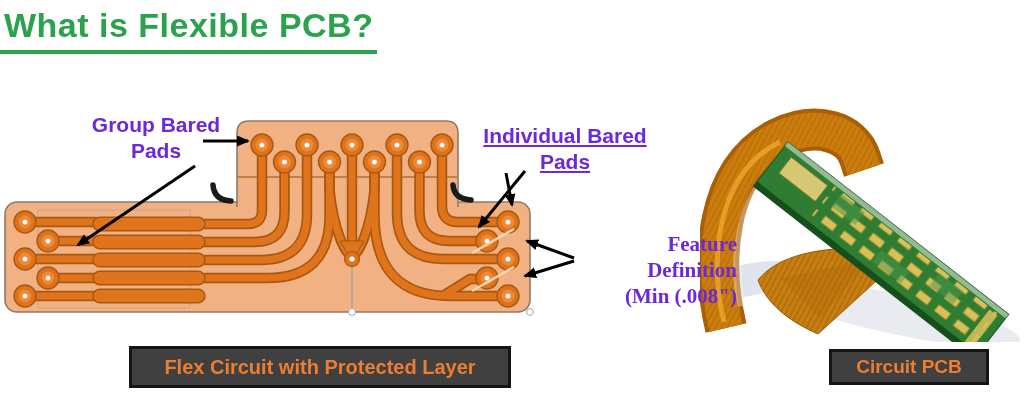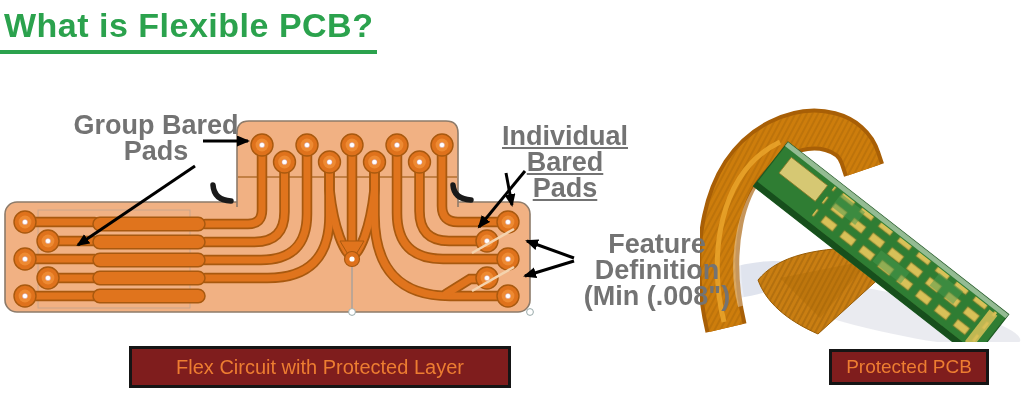--- a/index.html
+++ b/index.html
@@ -6,29 +6,29 @@
   body{width:1024px;height:402px;position:relative;overflow:hidden;
        font-family:"Liberation Sans",sans-serif;}
   .abs{position:absolute;}
 
   
   #title-wrap{top:6px;left:0;width:1024px;}
   #title{display:inline-block;font-size:34px;font-weight:bold;color:#2BA24D;
          letter-spacing:.5px;border-bottom:4px solid #2BA24D;padding:0 4px 5px 4px;}
 
   
-  .label{color:#737373;font-weight:bold;font-size:27px;line-height:26px;
+  .label{color:#6d28d9;font-weight:bold;font-size:21px;line-height:26px;
          white-space:pre-line;z-index:5;}
   #lbl-group{left:58px;top:112px;width:196px;text-align:center;}
   #lbl-individual{left:462px;top:123px;width:206px;text-align:center;text-decoration:underline;}
-  #lbl-feature{left:577px;top:231px;width:160px;text-align:center;}
-
-  
-  .capbox{border:3px solid #151515;background:#7f1d1d;display:flex;
-          align-items:center;justify-content:center;color:#ED7D31;font-weight:normal;}
+  #lbl-feature{left:577px;top:231px;width:160px;text-align:right;font-family:Liberation Serif, serif;}
+
+  
+  .capbox{border:3px solid #151515;background:#404040;display:flex;
+          align-items:center;justify-content:center;color:#ED7D31;font-weight:bold;}
   #cap-flex{left:129px;top:346px;width:382px;height:42px;font-size:20px;box-sizing:border-box;}
   #cap-pcb{left:829px;top:349px;width:160px;height:36px;font-size:19px;box-sizing:border-box;}
 
   
   .tr-o path, .tr-o{stroke:#A8590F;stroke-width:10.5;fill:none;stroke-linecap:round;}
   .tr-i path, .tr-i{stroke:#E0741D;stroke-width:7;fill:none;stroke-linecap:round;}
   .bar{fill:#E0741D;stroke:#A8590F;stroke-width:1.5;}
   .arrow{stroke:#000;stroke-width:3;fill:none;}
 </style>
 </head>
@@ -217,14 +217,14 @@
     <rect x="140" y="28" width="36" height="14" fill="#4A9A4E" opacity="0.5"></rect>
     <rect x="200" y="10" width="30" height="16" fill="#4A9A4E" opacity="0.5"></rect>
     <rect x="262" y="8" width="10" height="40" fill="#D8C158" opacity="0.85"></rect>
   </g>
 </svg>
 
 <div class="abs capbox" id="cap-flex">
   <span>Flex Circuit with Protected Layer</span>
 </div>
 <div class="abs capbox" id="cap-pcb">
-  <span>Protected PCB</span>
+  <span>Circuit PCB</span>
 </div>
 
 </body></html>

